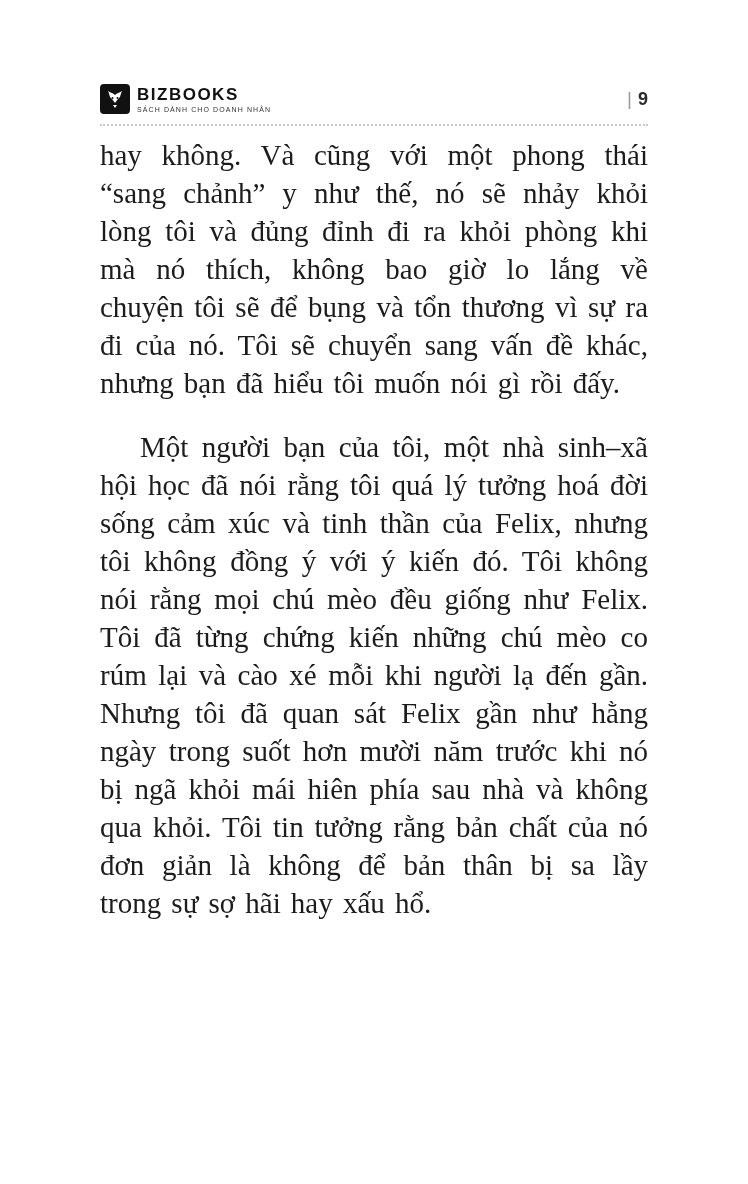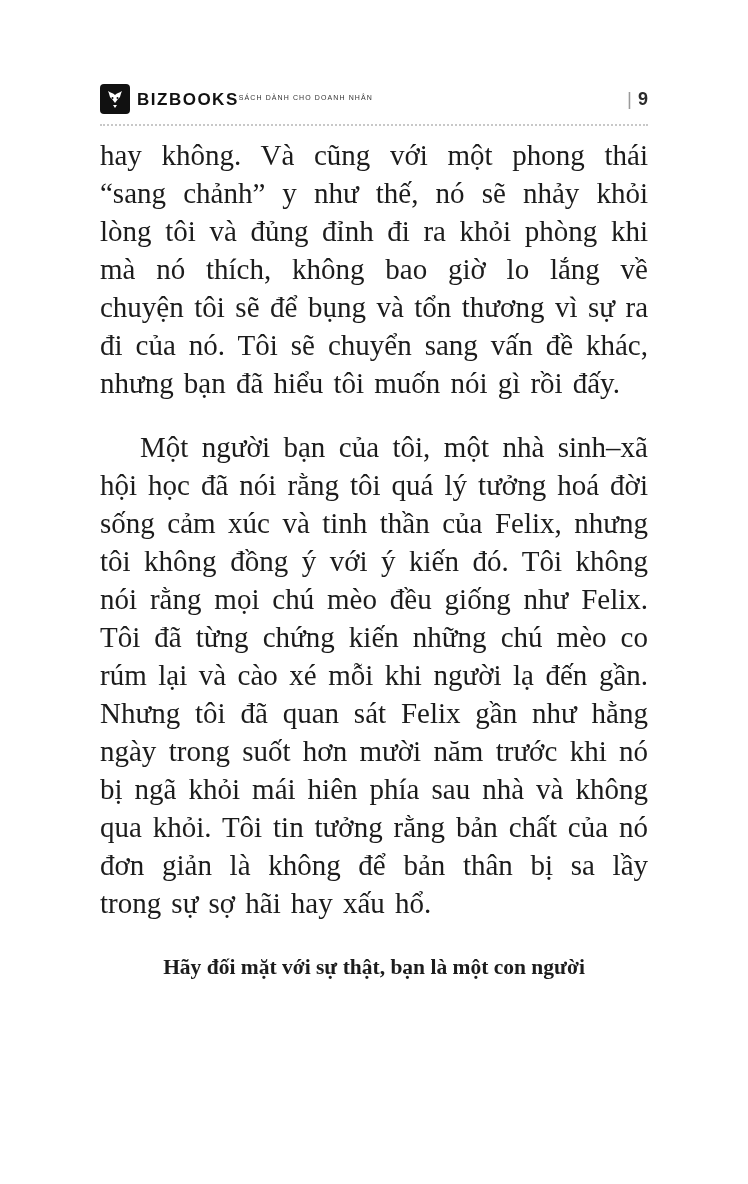--- a/index.html
+++ b/index.html
@@ -32,20 +32,21 @@
     align-items: center;
     gap: 7px;
   }
   .logo-mark {
     display: inline-flex;
     width: 30px;
     height: 30px;
   }
   .brand-text {
     display: flex;
+    flex-direction: column;
     justify-content: center;
     line-height: 1;
   }
   .brand-name {
     font-family: "Liberation Sans", sans-serif;
     font-size: 17px;
     letter-spacing: 1.5px;
     color: #111111;
     line-height: 1;
   }
@@ -135,16 +136,15 @@
       <span class="bar">|</span>
       <span class="num">9</span>
     </div>
   </header>
 
   <div class="dotted"></div>
 
   <main class="content">
     <p class="para no-indent">hay không. Và cũng với một phong thái “sang chảnh” y như thế, nó sẽ nhảy khỏi lòng tôi và đủng đỉnh đi ra khỏi phòng khi mà nó thích, không bao giờ lo lắng về chuyện tôi sẽ để bụng và tổn thương vì sự ra đi của nó. Tôi sẽ chuyển sang vấn đề khác, nhưng bạn đã hiểu tôi muốn nói gì rồi đấy.</p>
     <p class="para indent">Một người bạn của tôi, một nhà sinh–xã hội học đã nói rằng tôi quá lý tưởng hoá đời sống cảm xúc và tinh thần của Felix, nhưng tôi không đồng ý với ý kiến đó. Tôi không nói rằng mọi chú mèo đều giống như Felix. Tôi đã từng chứng kiến những chú mèo co rúm lại và cào xé mỗi khi người lạ đến gần. Nhưng tôi đã quan sát Felix gần như hằng ngày trong suốt hơn mười năm trước khi nó bị ngã khỏi mái hiên phía sau nhà và không qua khỏi. Tôi tin tưởng rằng bản chất của nó đơn giản là không để bản thân bị sa lầy trong sự sợ hãi hay xấu hổ.</p>
-    <h2 class="section-heading">Hãy đối mặt với sự thật, bạn là một con người</h2>
   </main>
 
 </div>
 
 </body></html>

